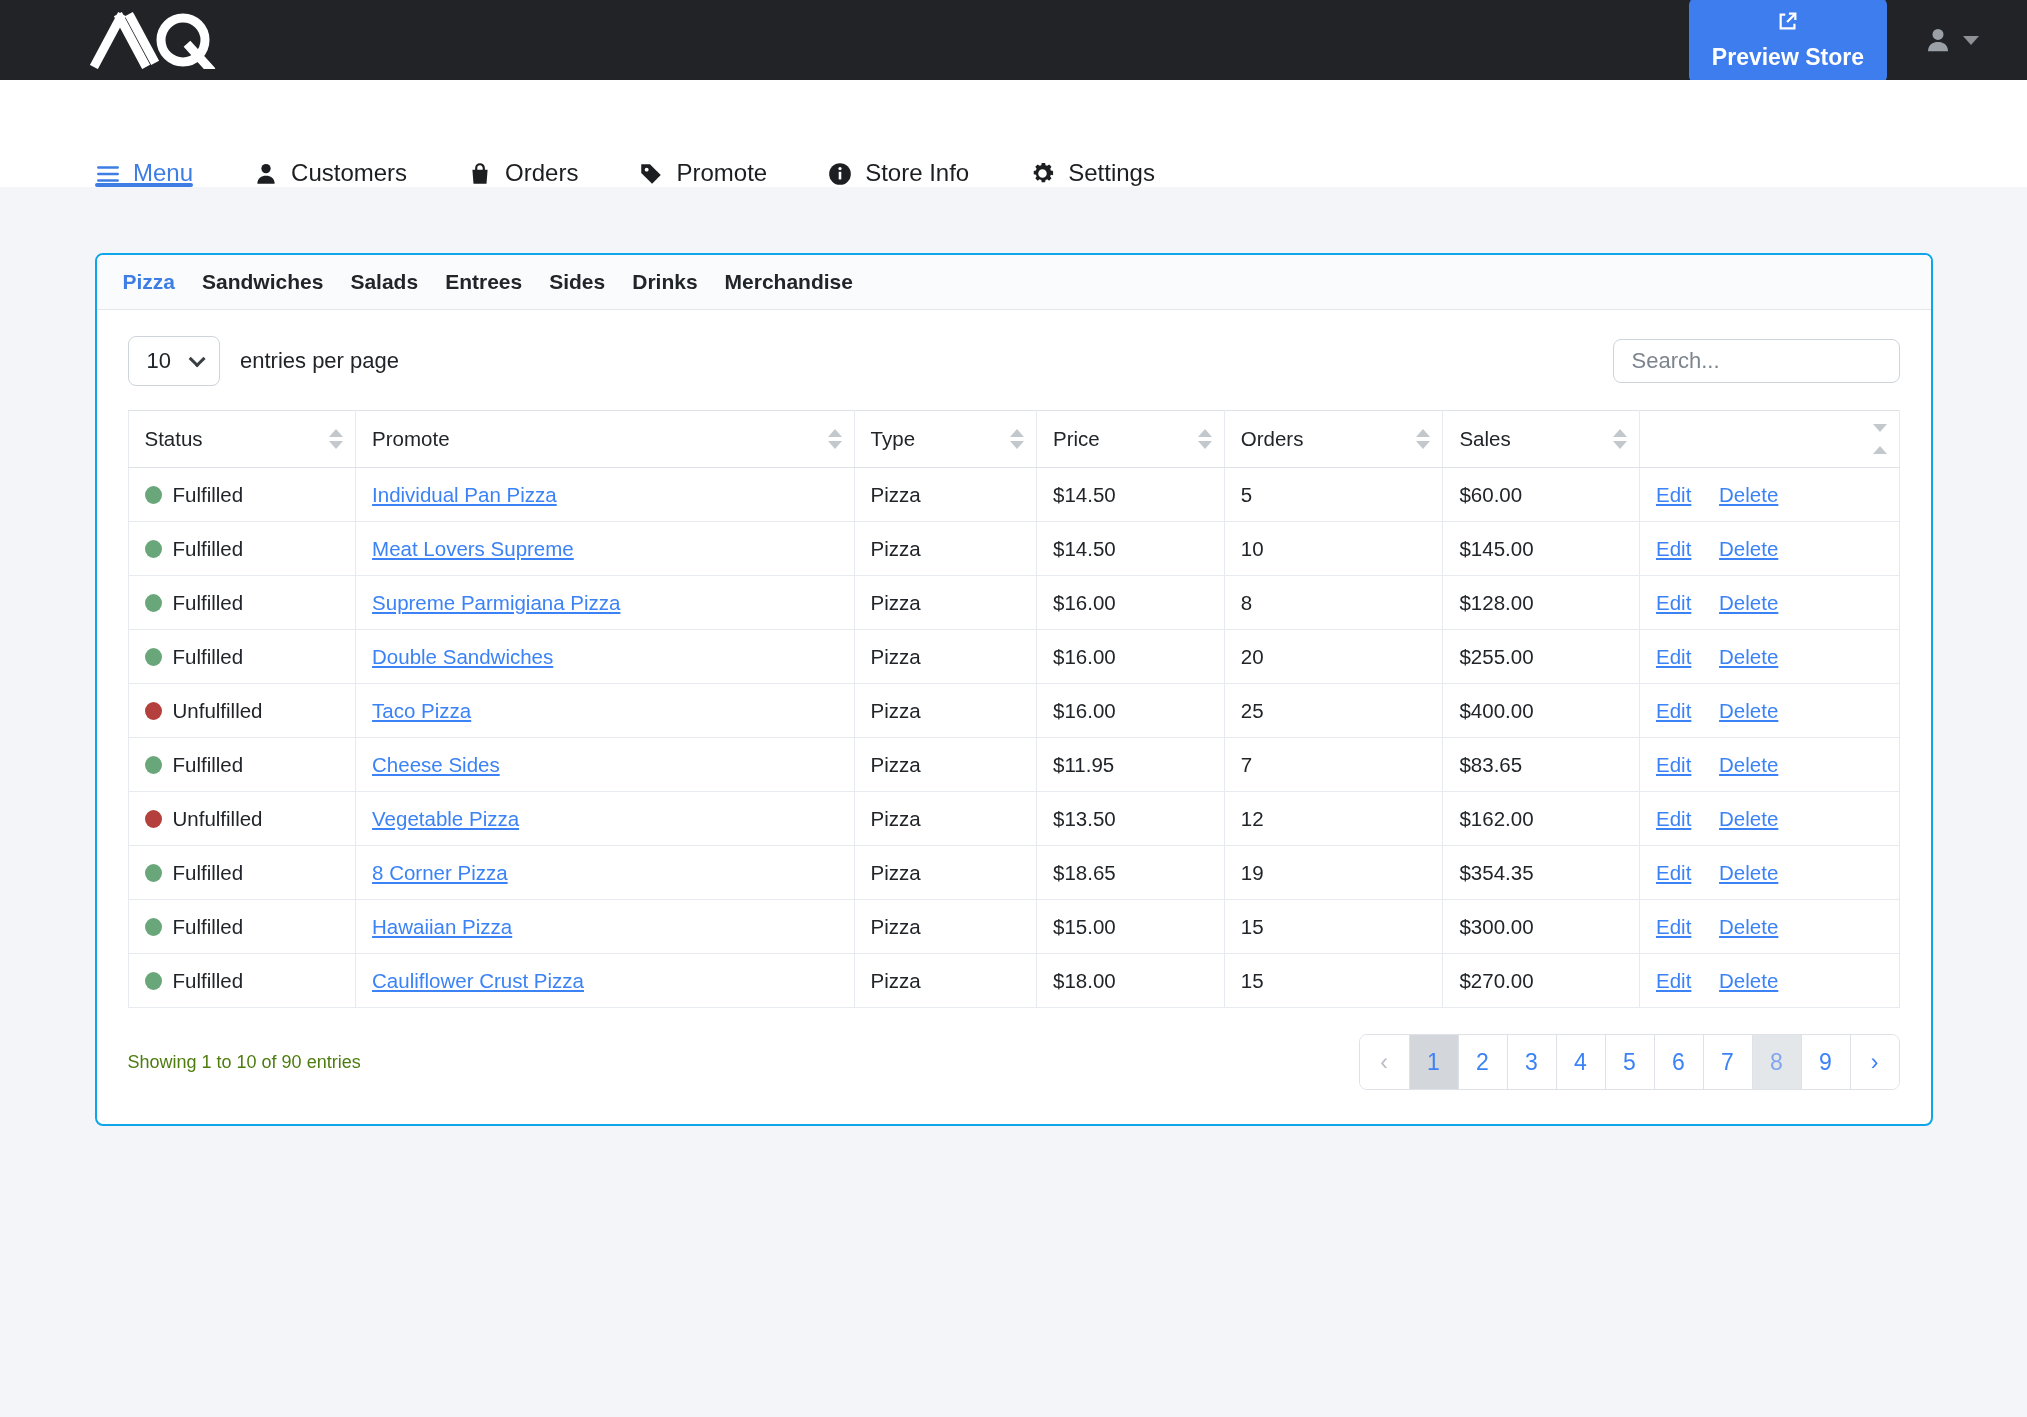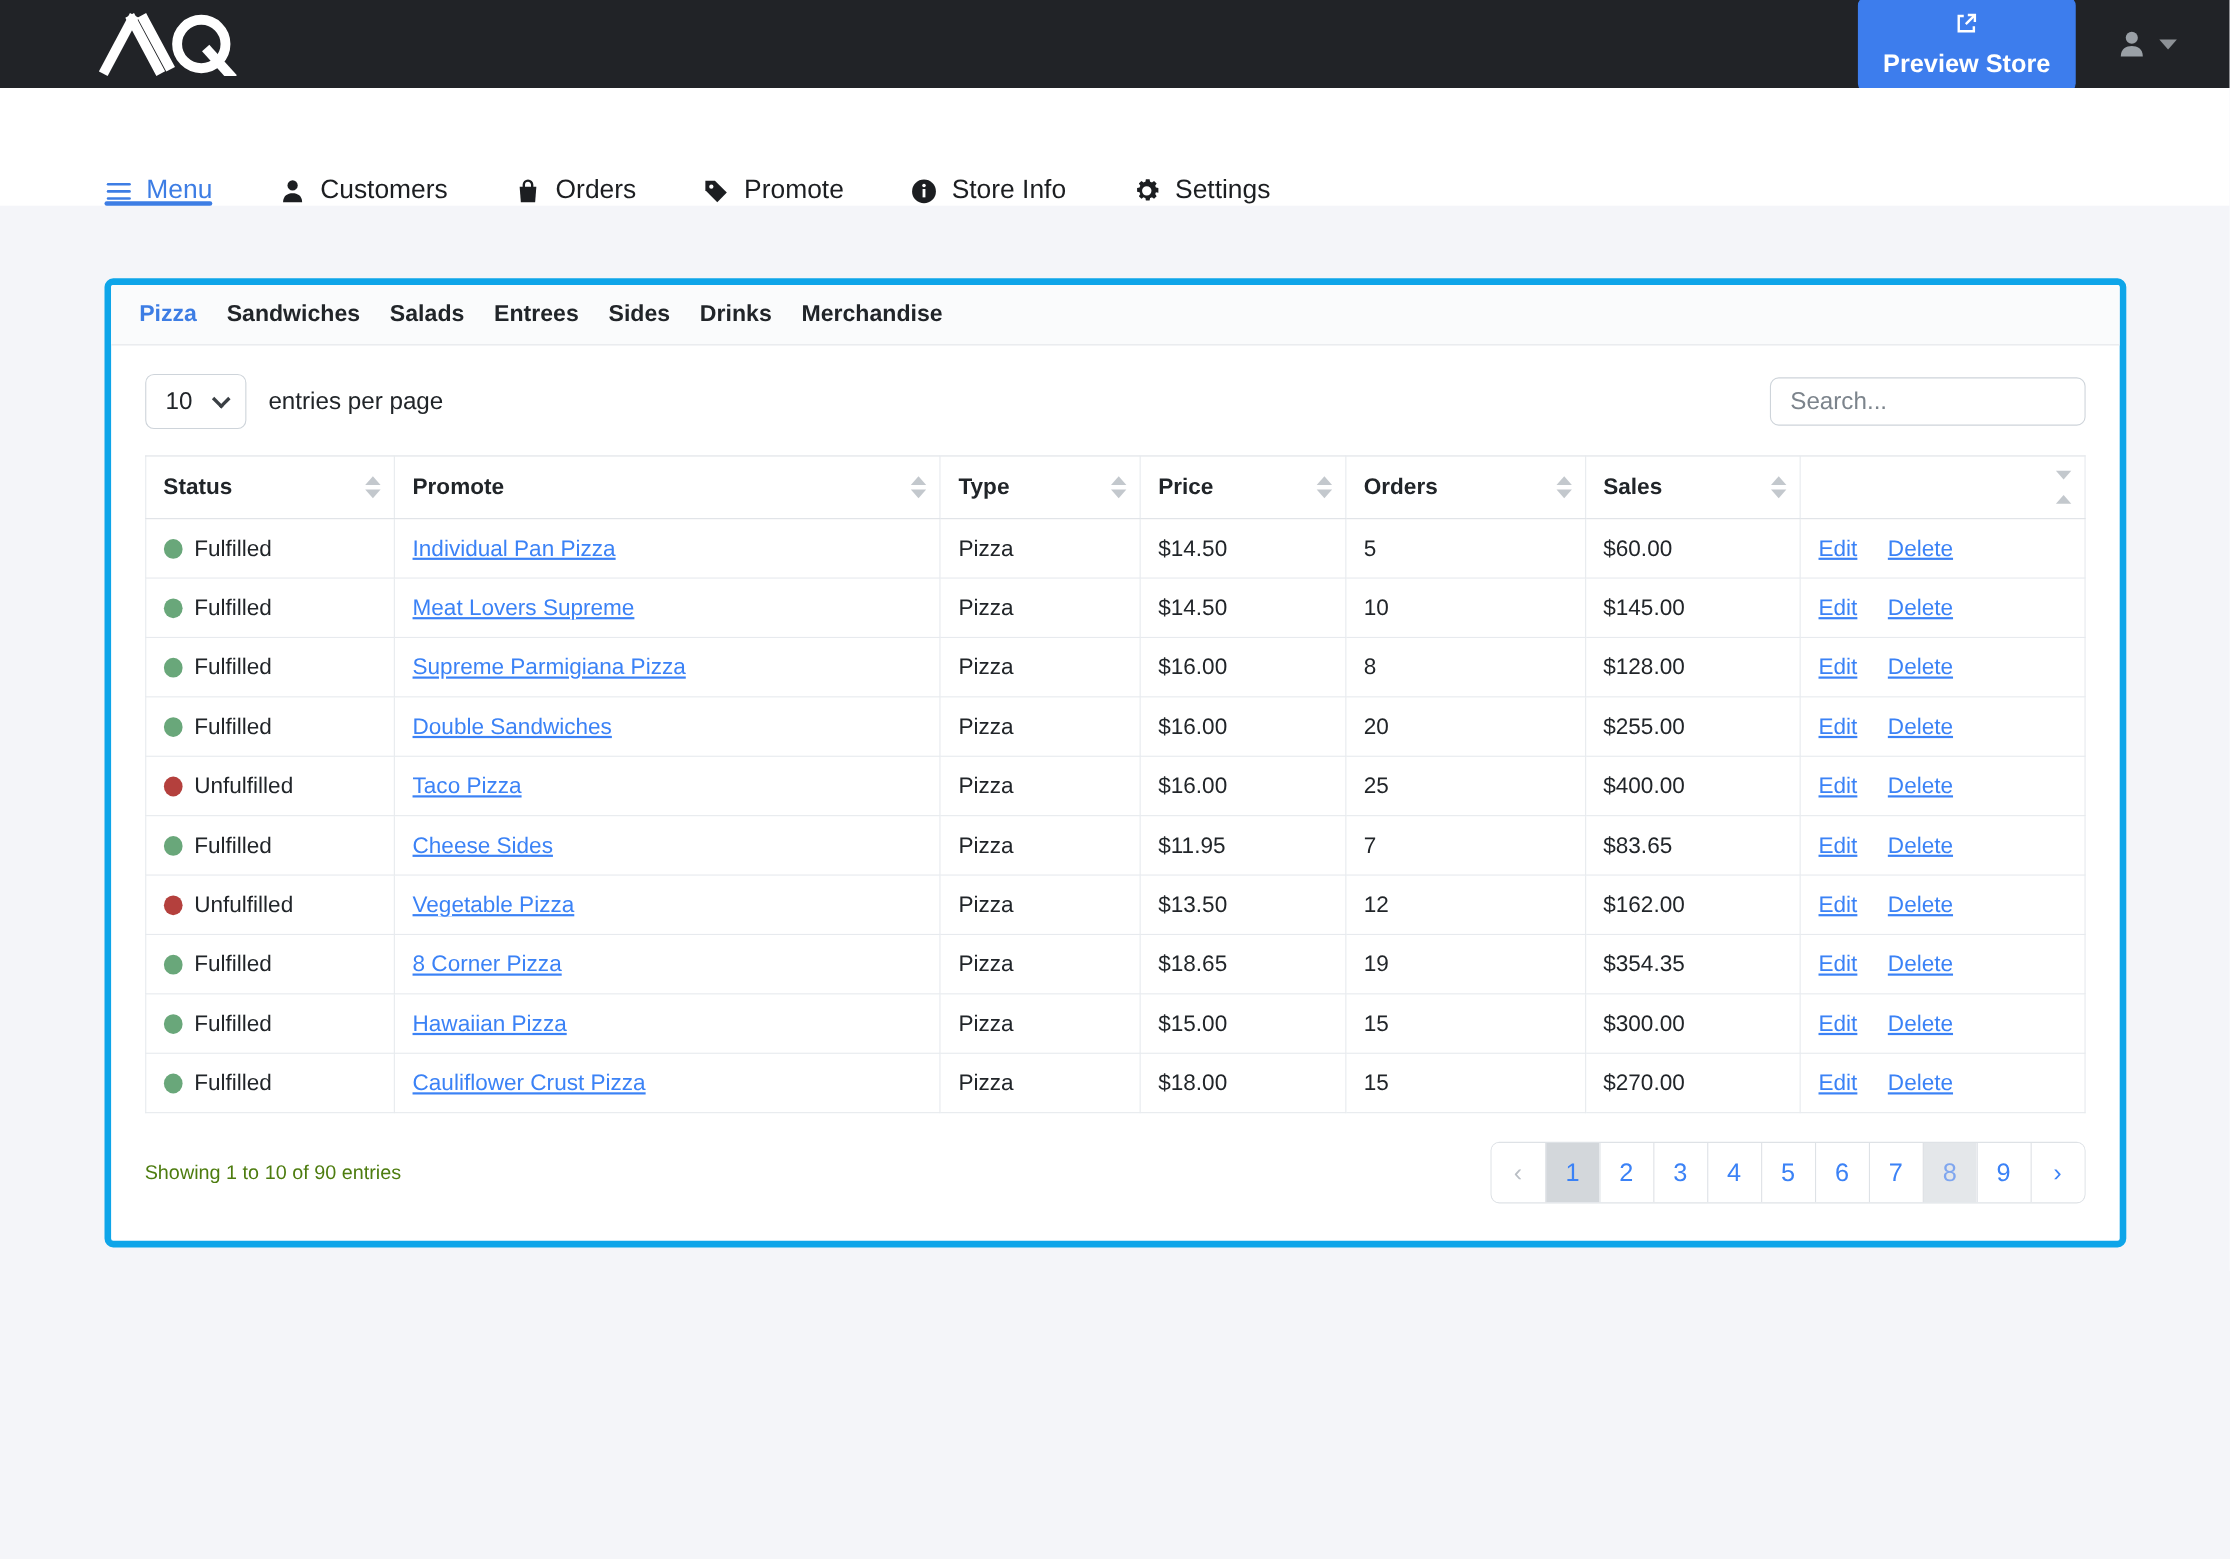--- a/index.html
+++ b/index.html
@@ -40,21 +40,21 @@
   .nav-item .icon svg { display:block; }
   .nav-item.active { color:#3d7de4; }
   .nav-item.active svg * { stroke:#3d7de4; fill:none; }
   .nav-item.active::after {
     content:""; position:absolute; left:0; bottom:0; width:100%; height:4px;
     background:#3d7de4; border-radius:3px;
   }
   
   .card {
     width:1838px; margin:66px auto 0; background:#fff;
-    border:6px solid #0ea5e9; border-radius:8px; overflow:hidden;
+    border:2px solid #0ea5e9; border-radius:8px; overflow:hidden;
   }
   .card-header {
     background:#fafbfc; border-bottom:1px solid #e3e6ea; padding:15px 26px;
     display:flex; gap:27px; align-items:center;
   }
   .tab { font-size:21px; font-weight:700; color:#212529; cursor:pointer; }
   .tab.active { color:#3d7de4; }
   .card-body { padding:26px 31px 34px; }
   
   .controls { display:flex; align-items:center; margin-bottom:24px; }
@@ -74,21 +74,21 @@
   }
   .search-input::placeholder { color:#7c848c; }
   
   table { width:100%; border-collapse:collapse; border:1px solid #dee2e6; }
   th, td {
     border:1px solid #e7eaee; border-top:1px solid #dee2e6;
     text-align:left; padding:0 16px; height:54px; font-size:20.5px;
     white-space:nowrap;
   }
   thead th {
-    font-weight:700; position:relative; height:57px; border-bottom:1px solid #dee2e6;
+    font-weight:400; position:relative; height:57px; border-bottom:1px solid #dee2e6;
     cursor:pointer;
   }
   col.c-status{width:12.85%} col.c-product{width:28.15%} col.c-type{width:10.3%}
   col.c-price{width:10.6%} col.c-orders{width:12.35%} col.c-sales{width:11.1%}
   col.c-actions{width:14.65%}
   .sort {
     position:absolute; right:12px; top:50%; transform:translateY(-50%);
     display:flex; flex-direction:column; gap:4px; align-items:center;
   }
   .sort i { display:block; width:0; height:0; border-left:7px solid transparent; border-right:7px solid transparent; }

